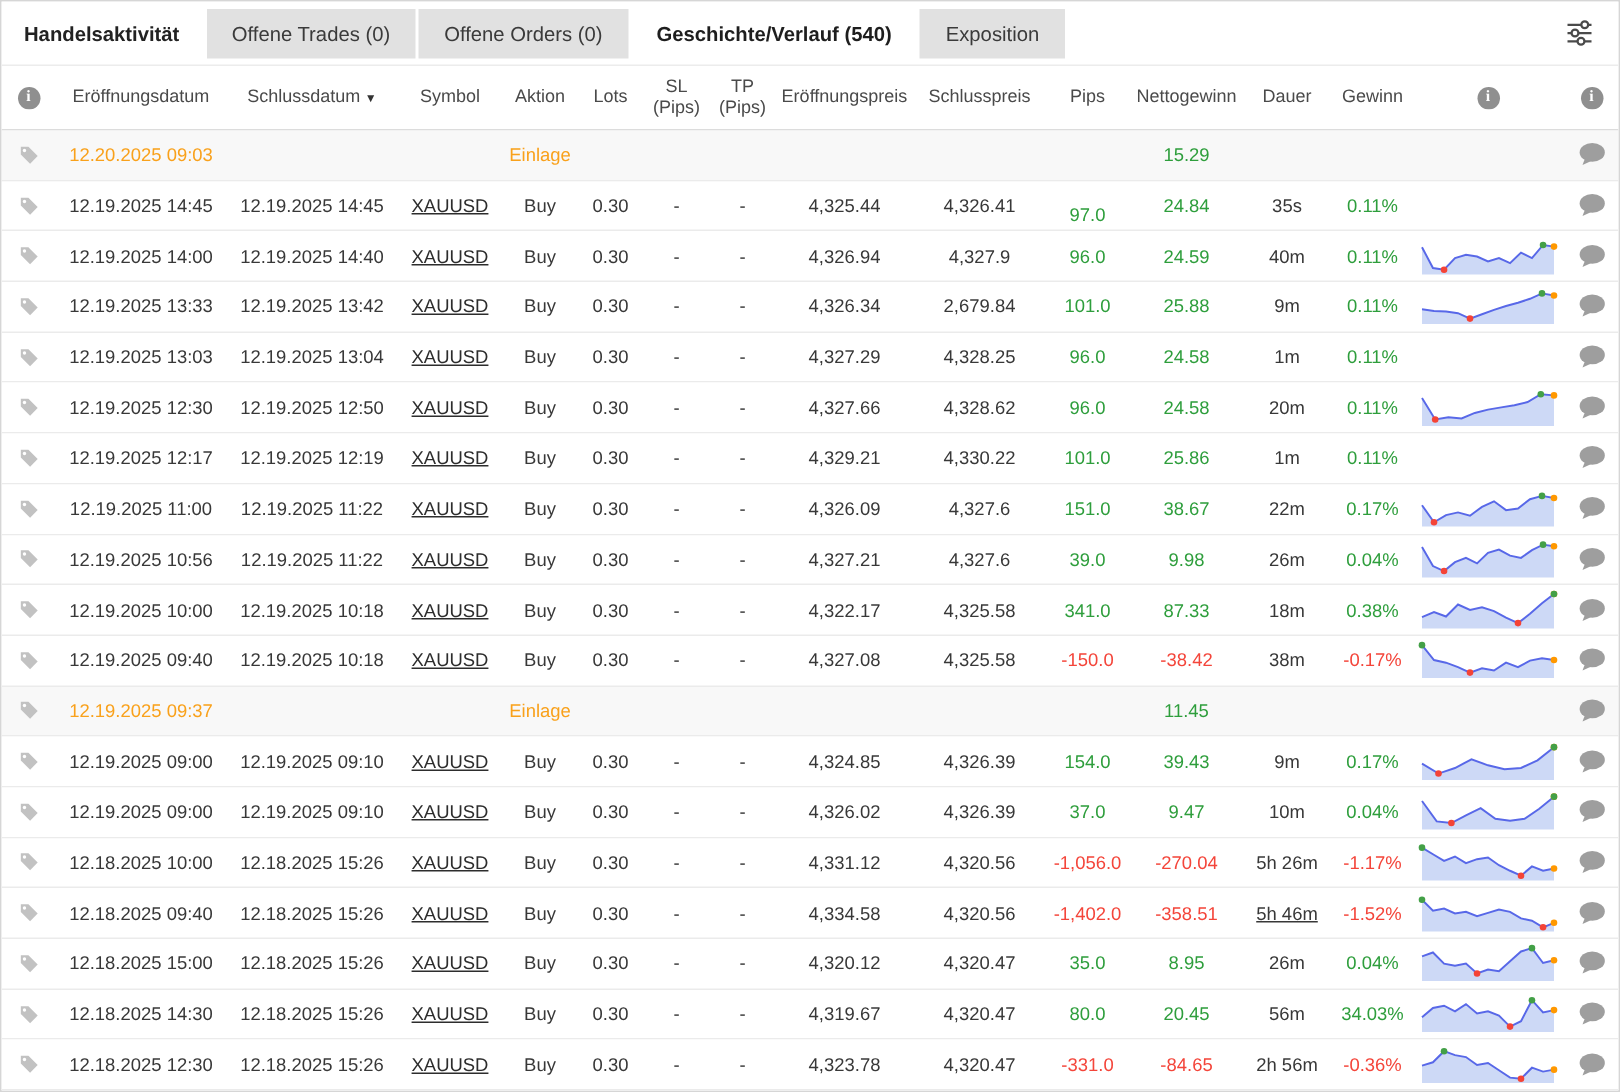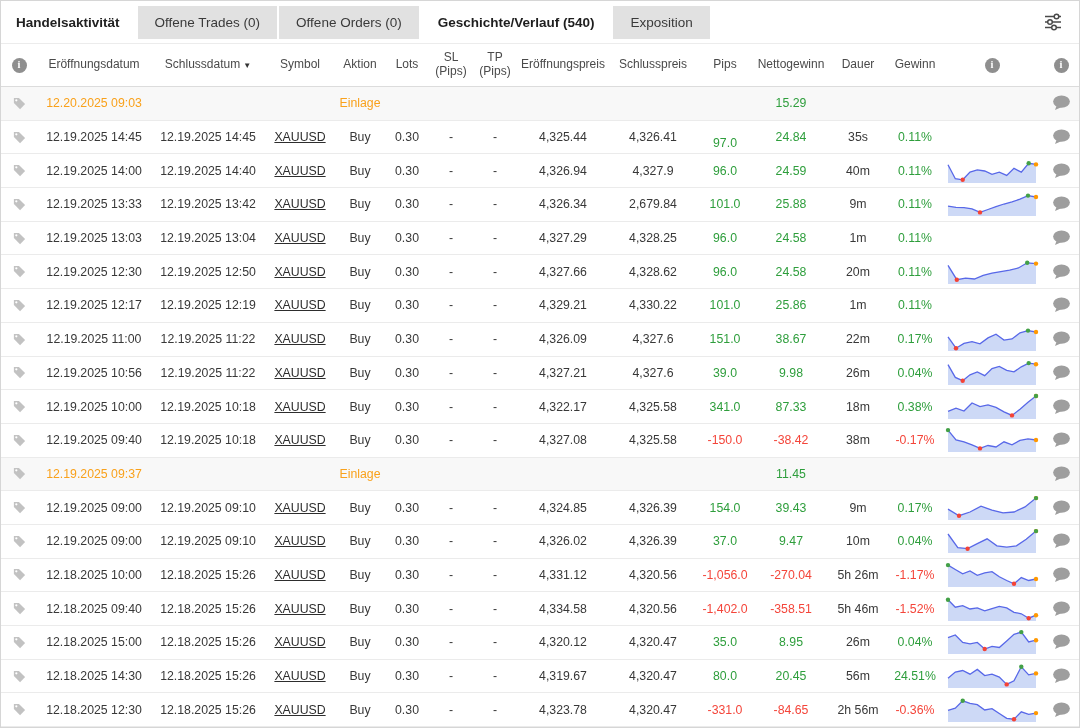--- a/index.html
+++ b/index.html
@@ -656,21 +656,21 @@
           <span class="sym">XAUUSD</span>
         </div>
         <div class="cell" style="width: 50px;">Buy</div>
         <div class="cell" style="width: 44px;">0.30</div>
         <div class="cell" style="width: 44px;">-</div>
         <div class="cell" style="width: 44px;">-</div>
         <div class="cell" style="width: 92px;">4,334.58</div>
         <div class="cell" style="width: 88px;">4,320.56</div>
         <div class="cell neg" style="width: 56px;">-1,402.0</div>
         <div class="cell neg" style="width: 76px;">-358.51</div>
-        <div class="cell" style="width: 58px;">5h 46m</div>
+        <div class="cell" style="width: 58px; text-decoration: underline;">5h 46m</div>
         <div class="cell neg" style="width: 56px;">-1.52%</div>
         <div class="cell" style="width: 98px;">
           <svg class="spark" width="94" height="28" viewBox="0 0 94 28">
             <polygon points="3.0,4.8 10.3,12.2 17.7,10.7 25.0,14.0 32.3,12.9 39.7,15.8 47.0,13.6 54.3,11.4 61.7,12.9 69.0,17.3 76.3,18.8 83.7,23.2 91.0,20.2 91.0,26 3.0,26" fill="#cdd9f6"></polygon>
             <polyline points="3.0,4.8 10.3,12.2 17.7,10.7 25.0,14.0 32.3,12.9 39.7,15.8 47.0,13.6 54.3,11.4 61.7,12.9 69.0,17.3 76.3,18.8 83.7,23.2 91.0,20.2" fill="none" stroke="#5868e8" stroke-width="1.3"></polyline>
             <circle cx="91.0" cy="20.2" r="2.2" fill="#ff9800"></circle>
             <circle cx="83.7" cy="23.2" r="2.2" fill="#f44336"></circle>
             <circle cx="3.0" cy="4.8" r="2.2" fill="#43a047"></circle>
           </svg>
         </div>
@@ -733,21 +733,21 @@
         </div>
         <div class="cell" style="width: 50px;">Buy</div>
         <div class="cell" style="width: 44px;">0.30</div>
         <div class="cell" style="width: 44px;">-</div>
         <div class="cell" style="width: 44px;">-</div>
         <div class="cell" style="width: 92px;">4,319.67</div>
         <div class="cell" style="width: 88px;">4,320.47</div>
         <div class="cell pos" style="width: 56px;">80.0</div>
         <div class="cell pos" style="width: 76px;">20.45</div>
         <div class="cell" style="width: 58px;">56m</div>
-        <div class="cell pos" style="width: 56px;">24.51%</div>
+        <div class="cell pos" style="width: 56px;">34.03%</div>
         <div class="cell" style="width: 98px;">
           <svg class="spark" width="94" height="28" viewBox="0 0 94 28">
             <polygon points="3.0,16.2 10.3,10.0 17.7,8.5 25.0,12.2 32.3,7.4 39.7,13.6 47.0,12.2 54.3,15.1 61.7,22.4 69.0,18.8 76.3,4.8 83.7,12.9 91.0,11.4 91.0,26 3.0,26" fill="#cdd9f6"></polygon>
             <polyline points="3.0,16.2 10.3,10.0 17.7,8.5 25.0,12.2 32.3,7.4 39.7,13.6 47.0,12.2 54.3,15.1 61.7,22.4 69.0,18.8 76.3,4.8 83.7,12.9 91.0,11.4" fill="none" stroke="#5868e8" stroke-width="1.3"></polyline>
             <circle cx="91.0" cy="11.4" r="2.2" fill="#ff9800"></circle>
             <circle cx="61.7" cy="22.4" r="2.2" fill="#f44336"></circle>
             <circle cx="76.3" cy="4.8" r="2.2" fill="#43a047"></circle>
           </svg>
         </div>
         <div class="cell" style="width: 40px;">

